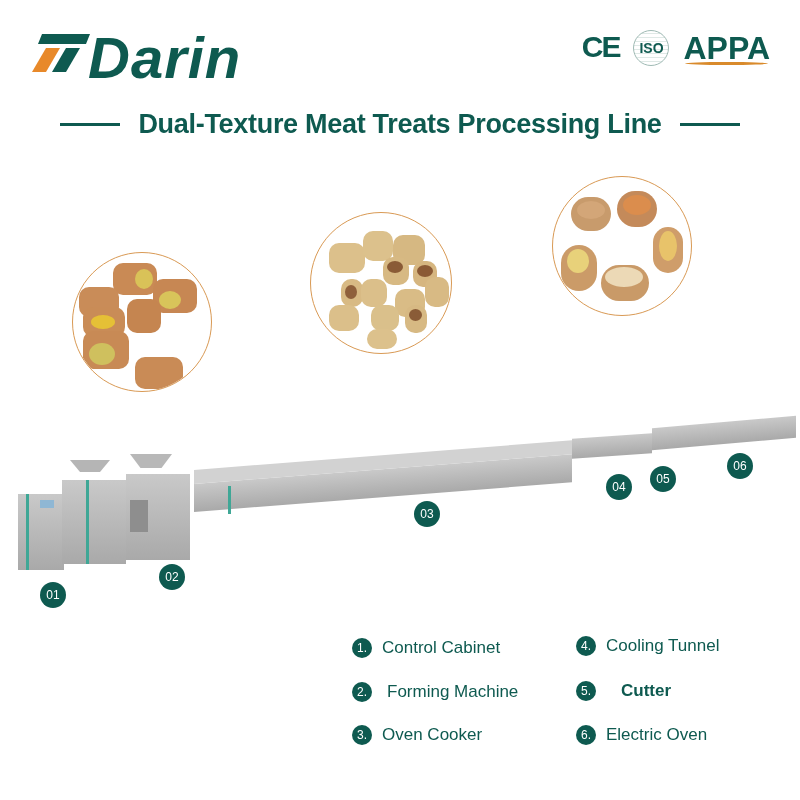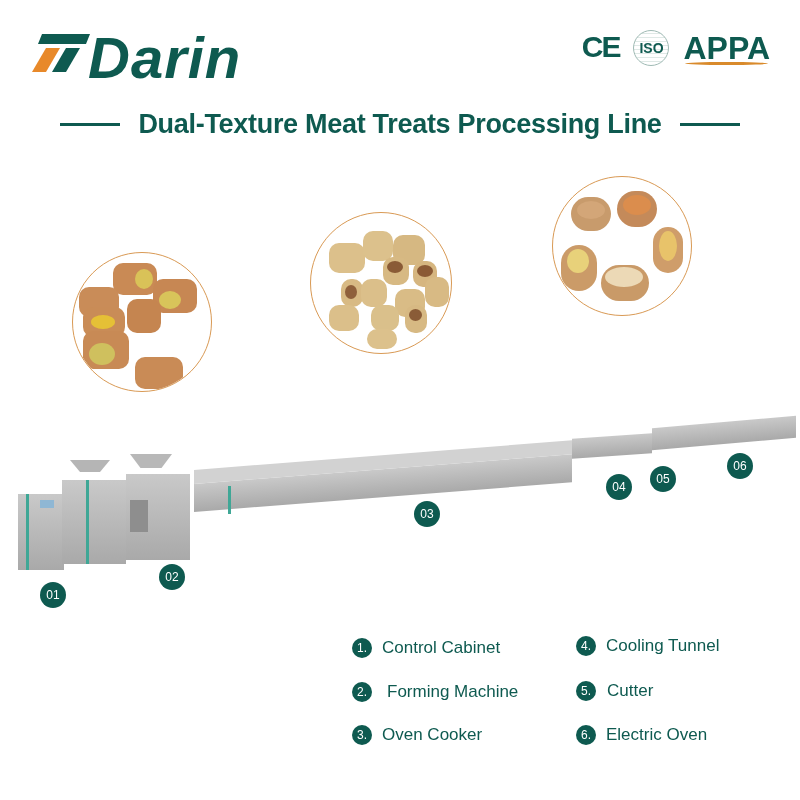--- a/index.html
+++ b/index.html
@@ -177,19 +177,19 @@
   <div class="legend-item" style="left:0;top:87px;">
     <span class="legend-num">3.</span>
     <span>Oven Cooker</span>
   </div>
   <div class="legend-item" style="left:224px;top:-2px;">
     <span class="legend-num">4.</span>
     <span>Cooling Tunnel</span>
   </div>
   <div class="legend-item" style="left:224px;top:43px;">
     <span class="legend-num">5.</span>
-    <span style="margin-left:1px;">Cutter</span>
+    <span style="margin-left:15px;font-weight:bold;">Cutter</span>
   </div>
   <div class="legend-item" style="left:224px;top:87px;">
     <span class="legend-num">6.</span>
     <span>Electric Oven</span>
   </div>
 </div>
 
 </body></html>

